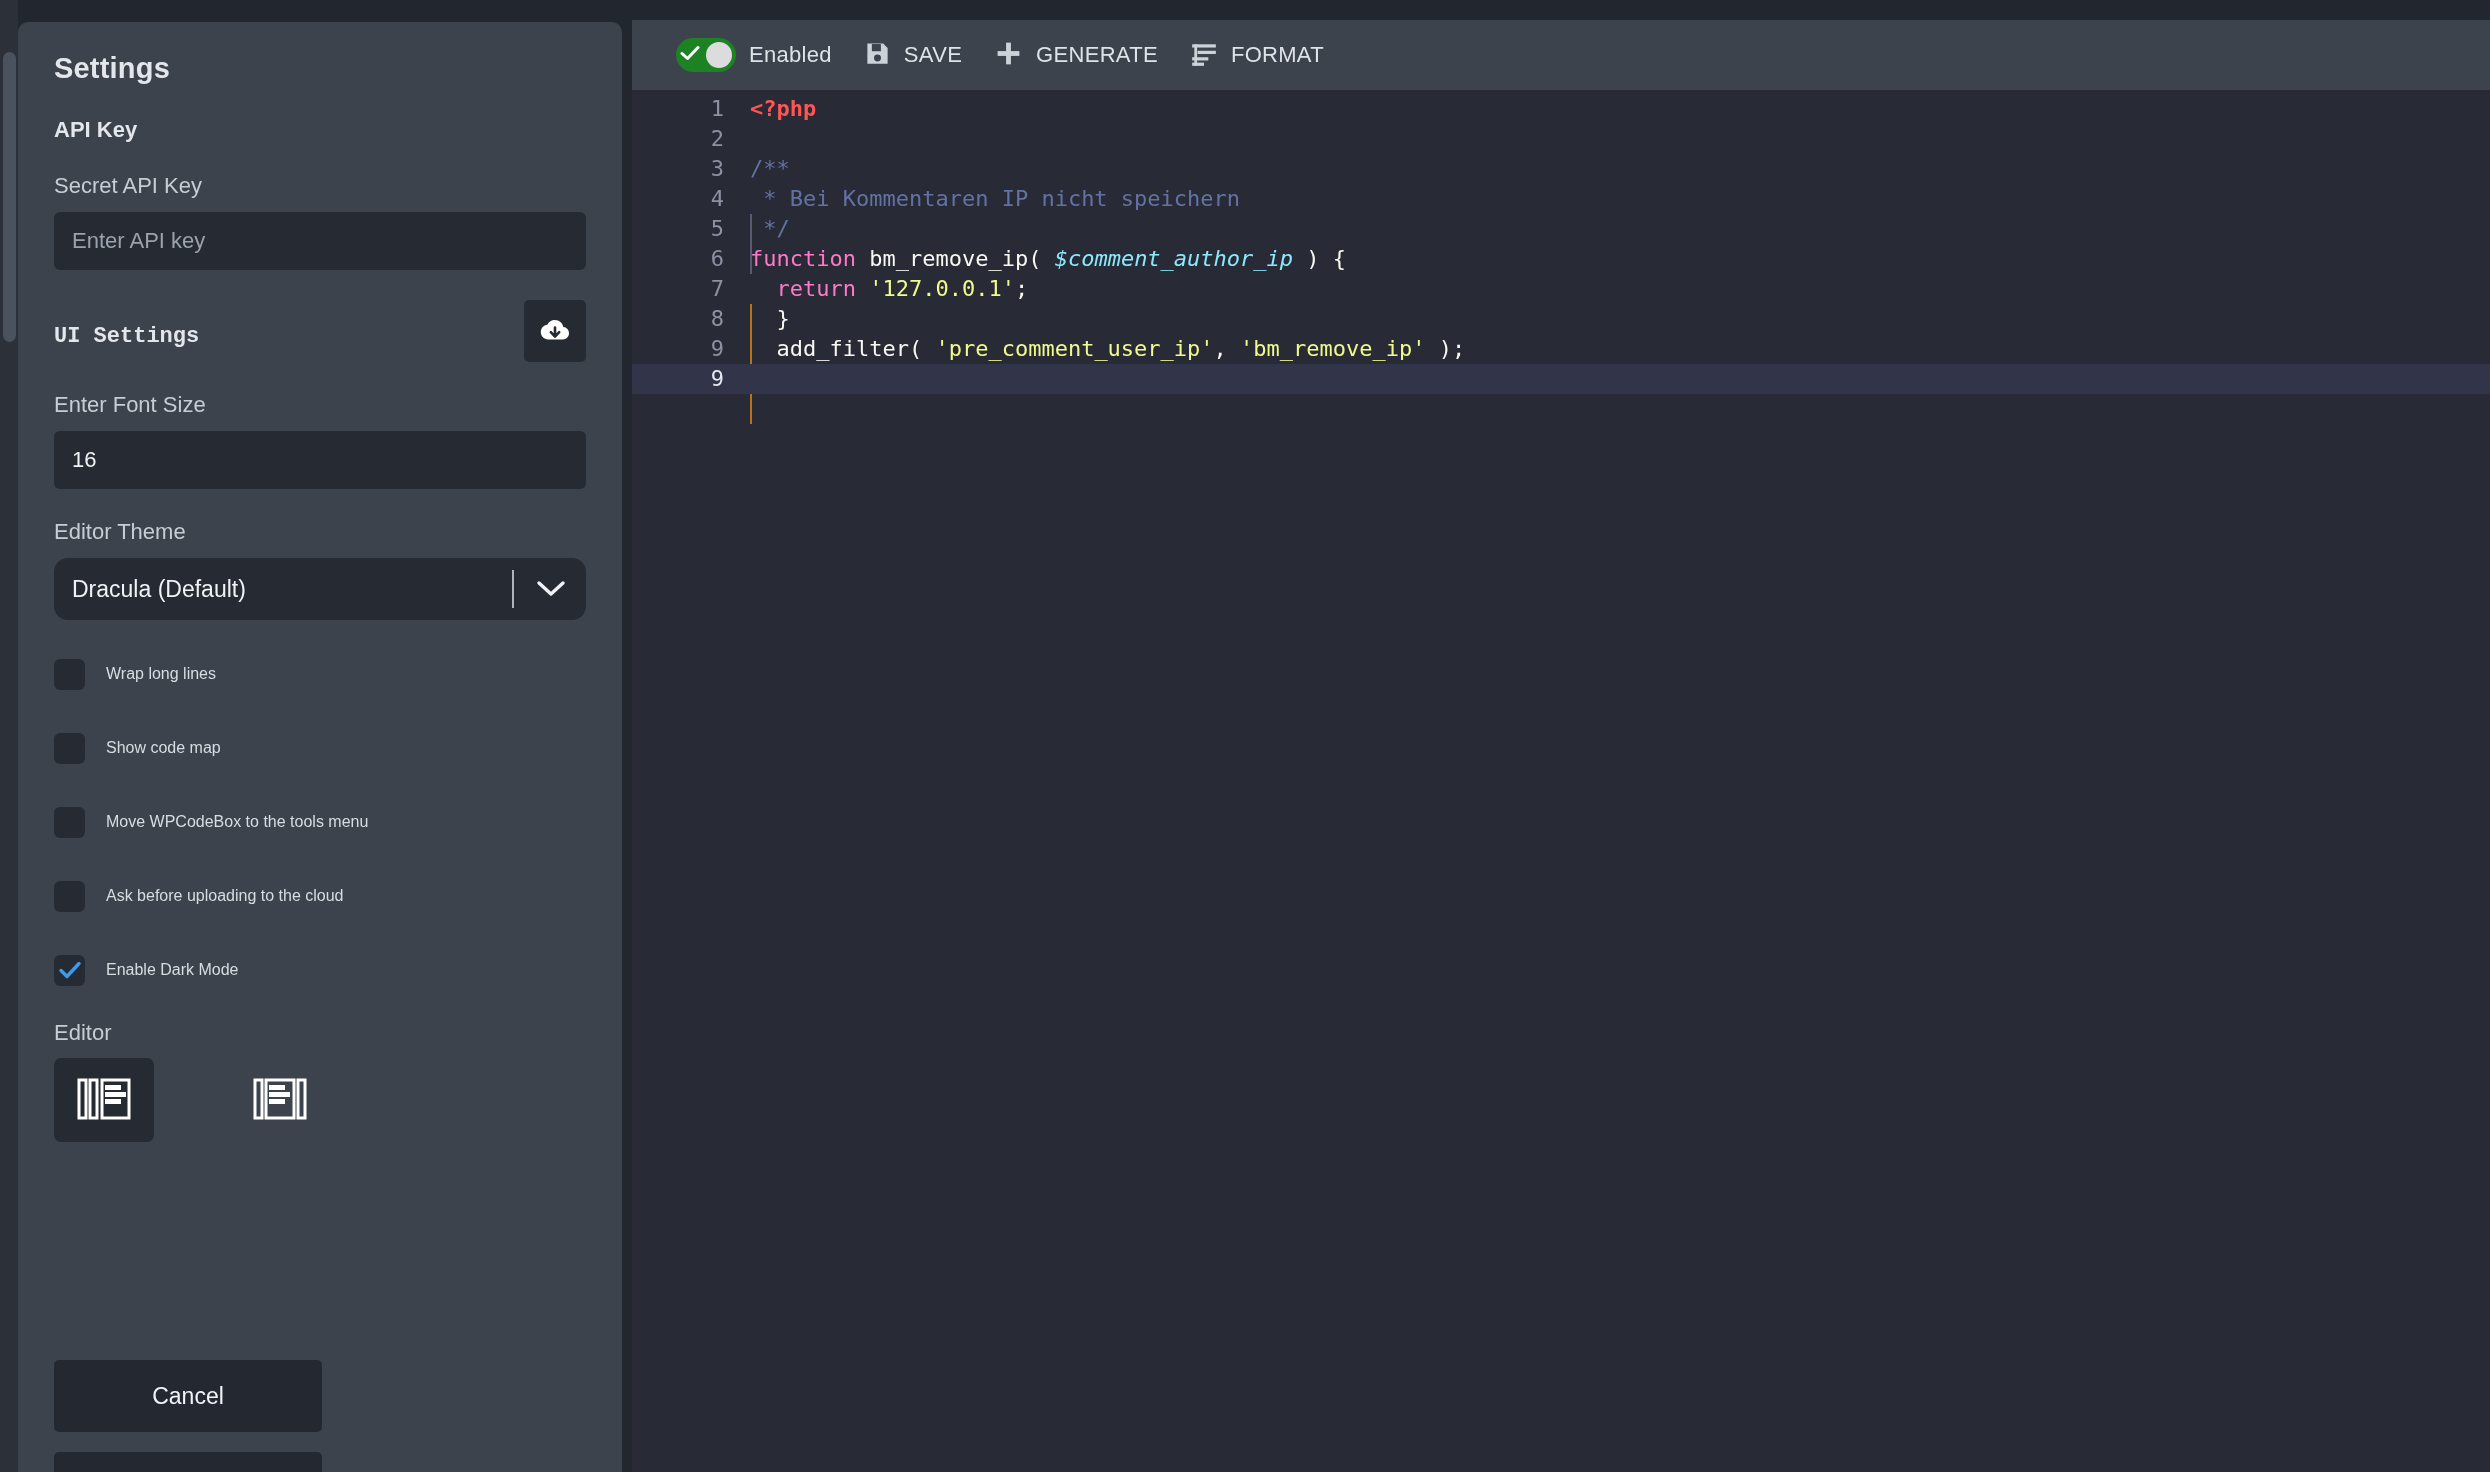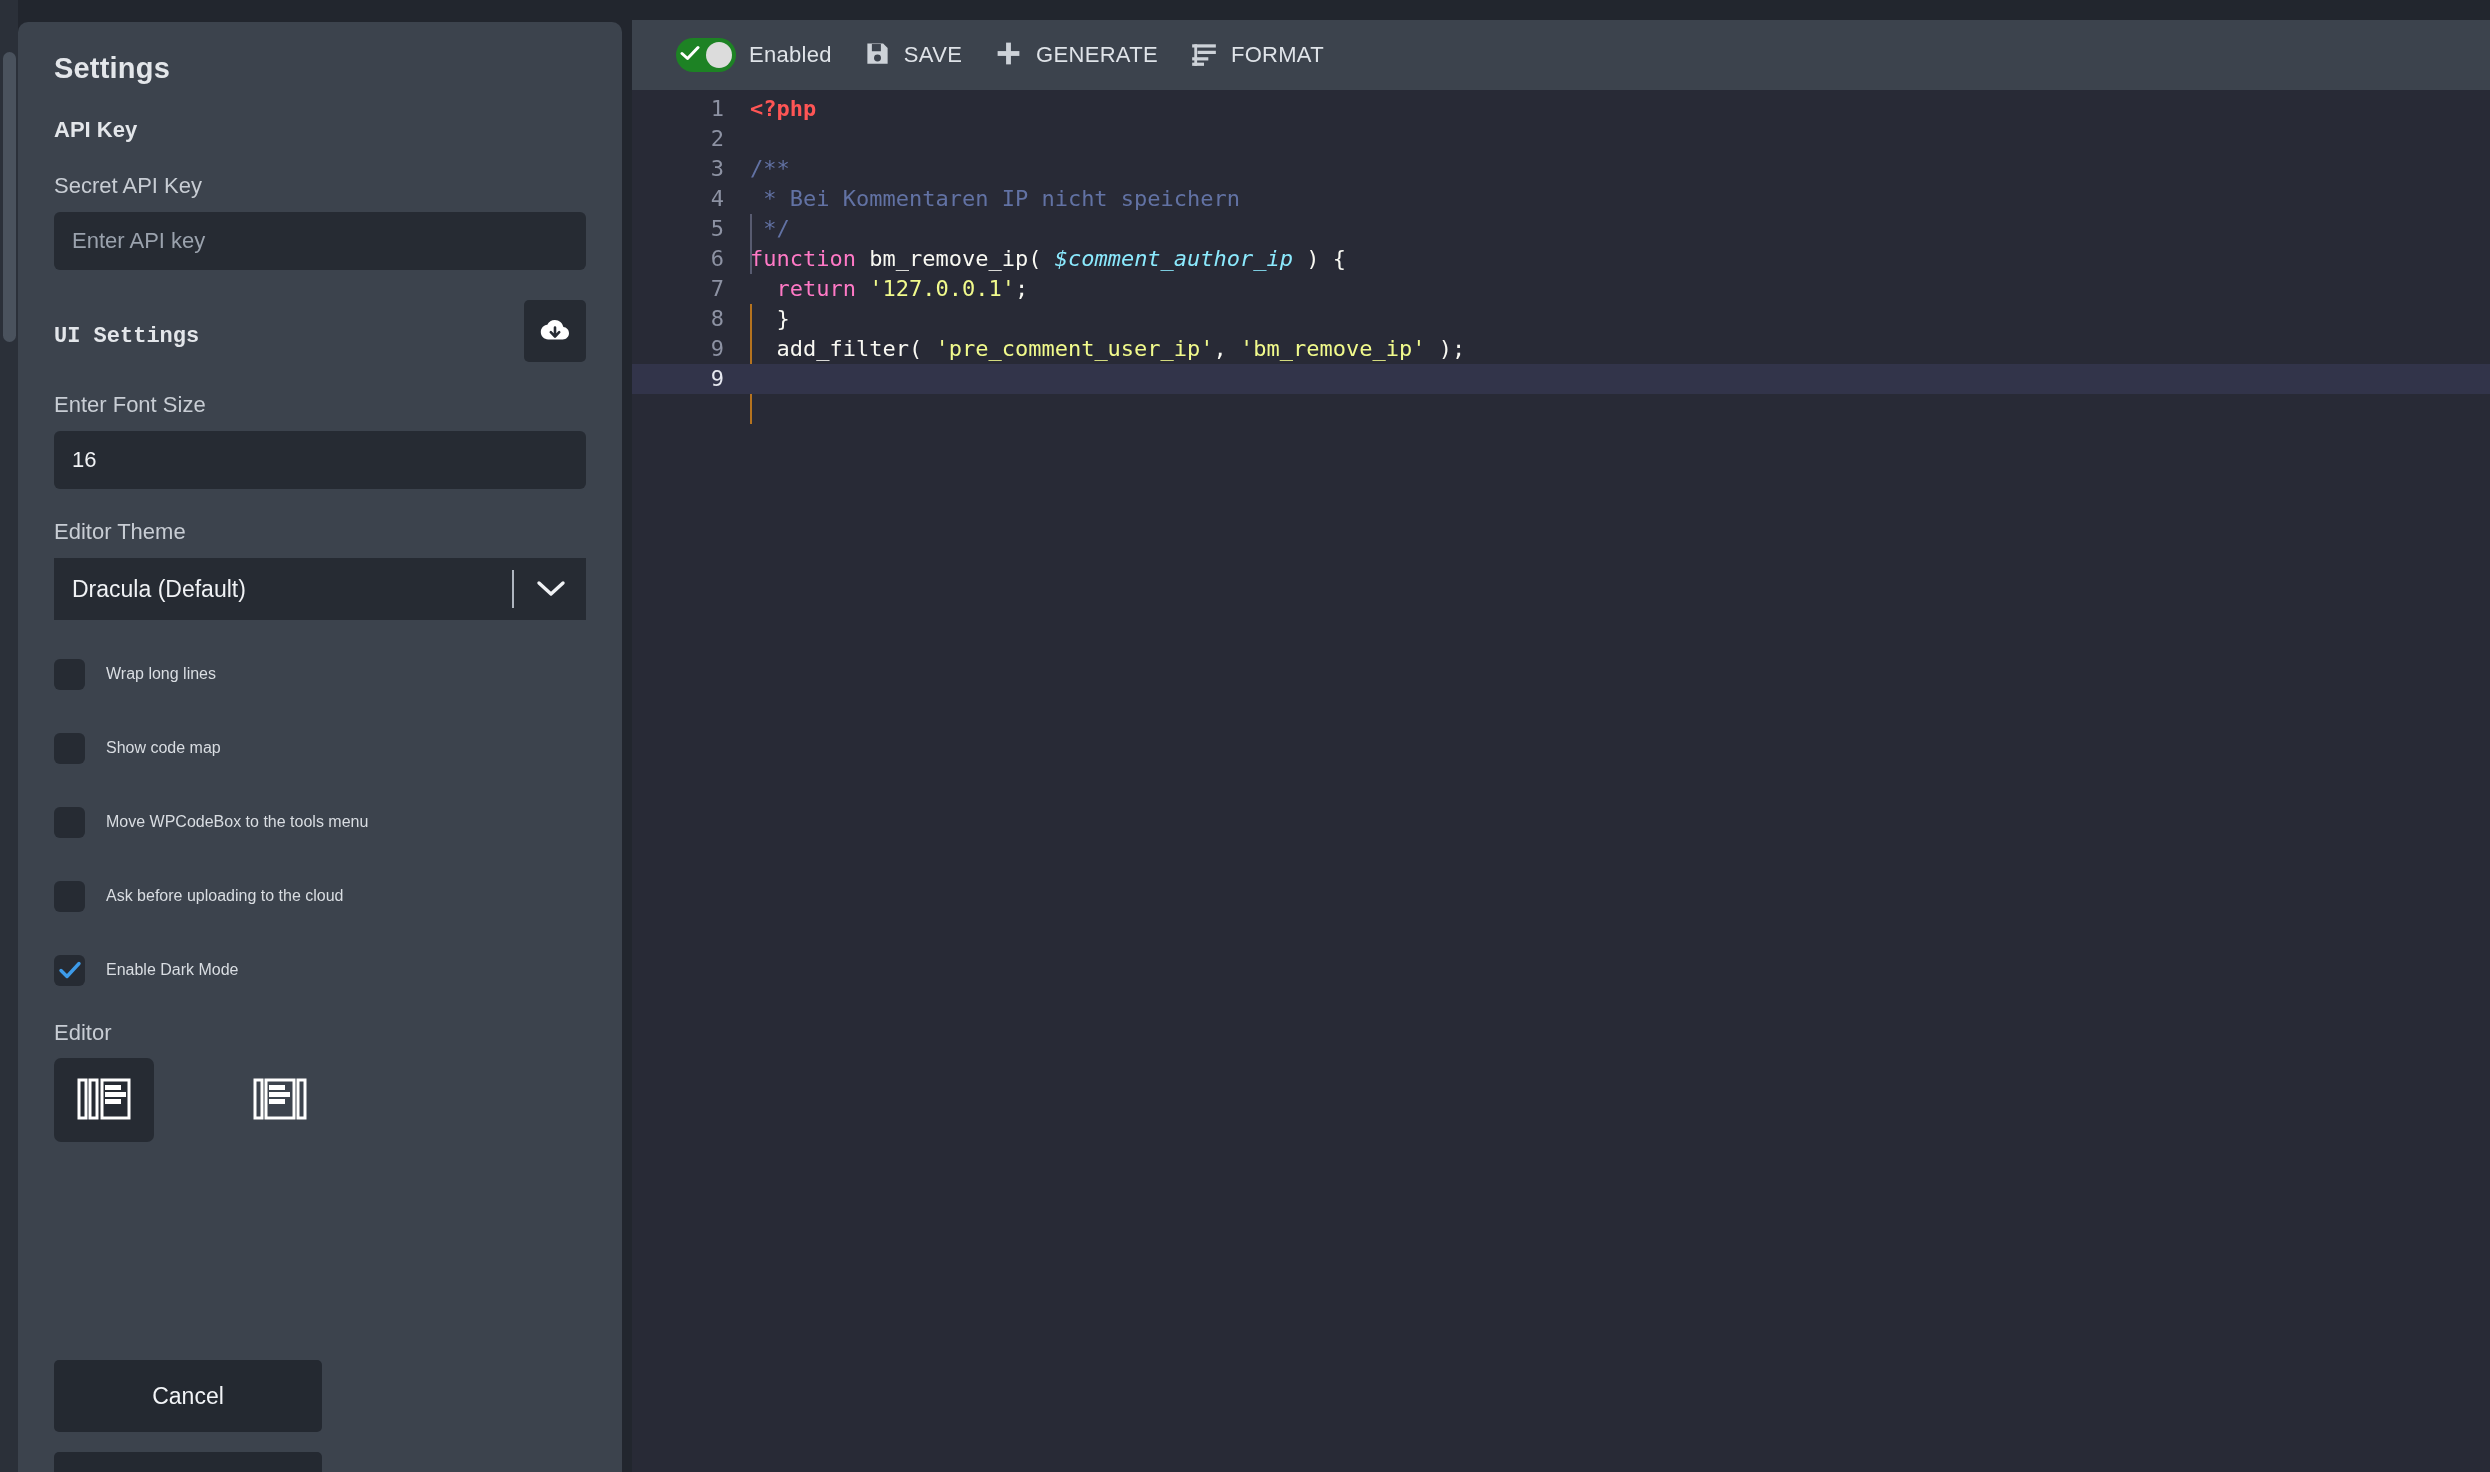--- a/index.html
+++ b/index.html
@@ -115,21 +115,21 @@
     justify-content: center;
     cursor: pointer;
   }
 
   
   .select-wrap {
     position: relative;
     width: 100%;
     height: 62px;
     background: #262b33;
-    border-radius: 0;
+    border-radius: 14px;
     display: flex;
     align-items: center;
   }
   .select-value {
     font-size: 23px;
     color: #f0f2f5;
     padding-left: 18px;
   }
   .select-divider {
     position: absolute;

